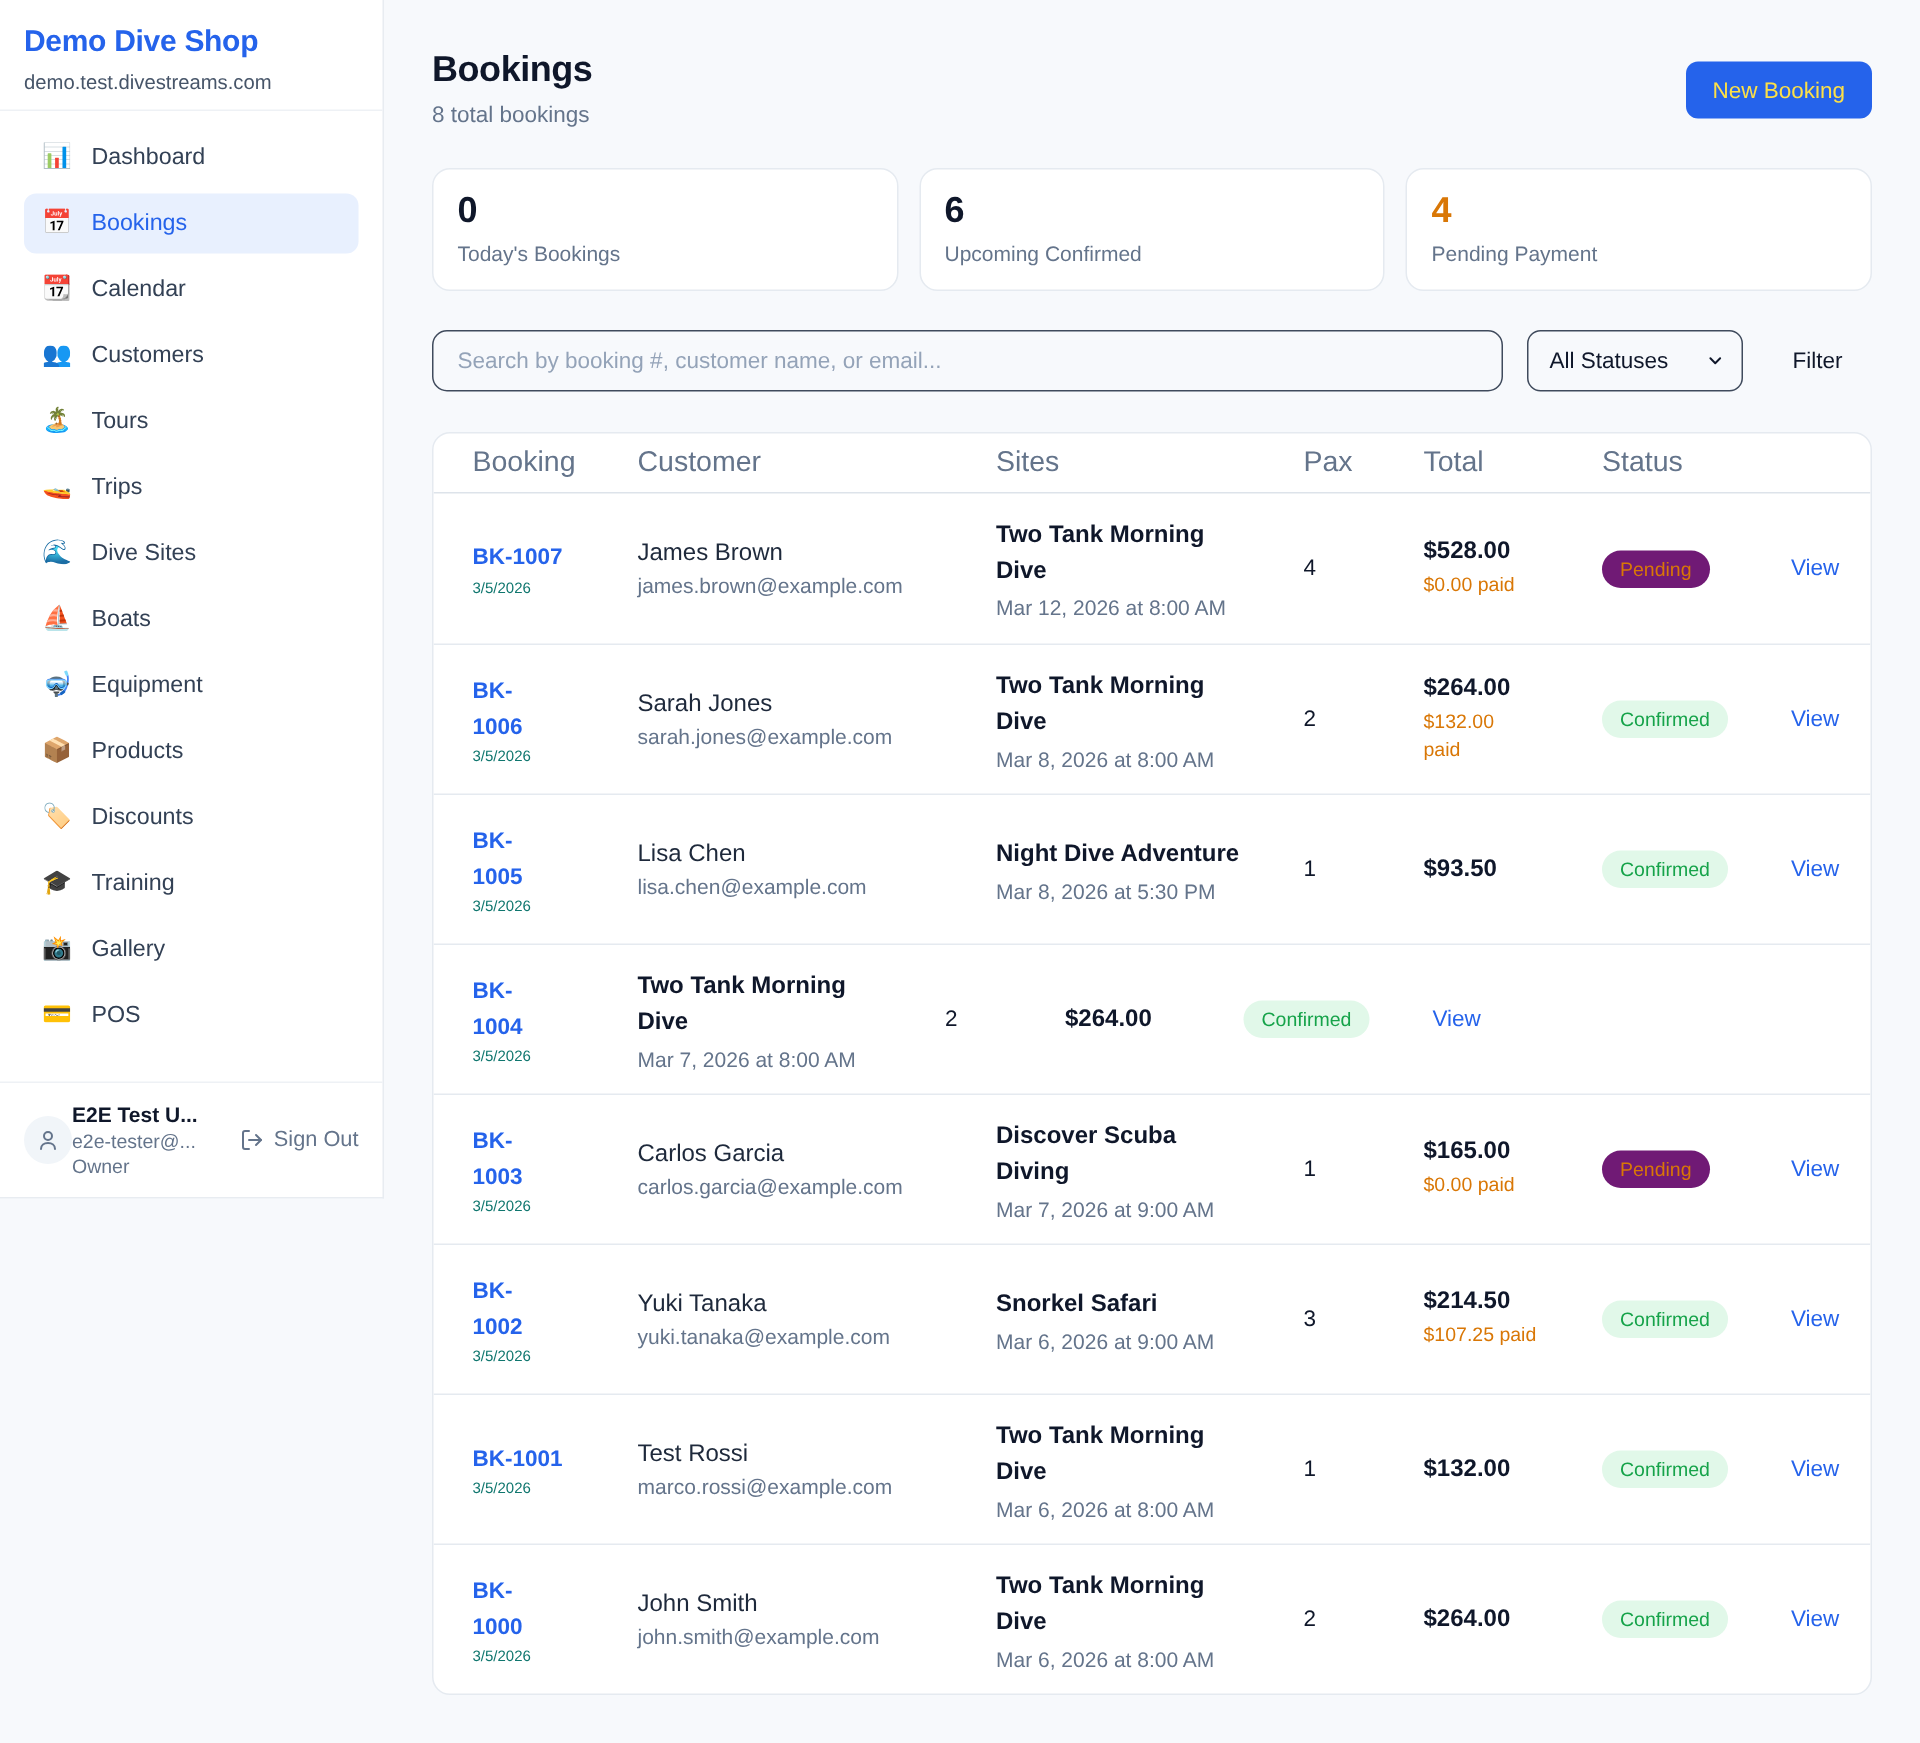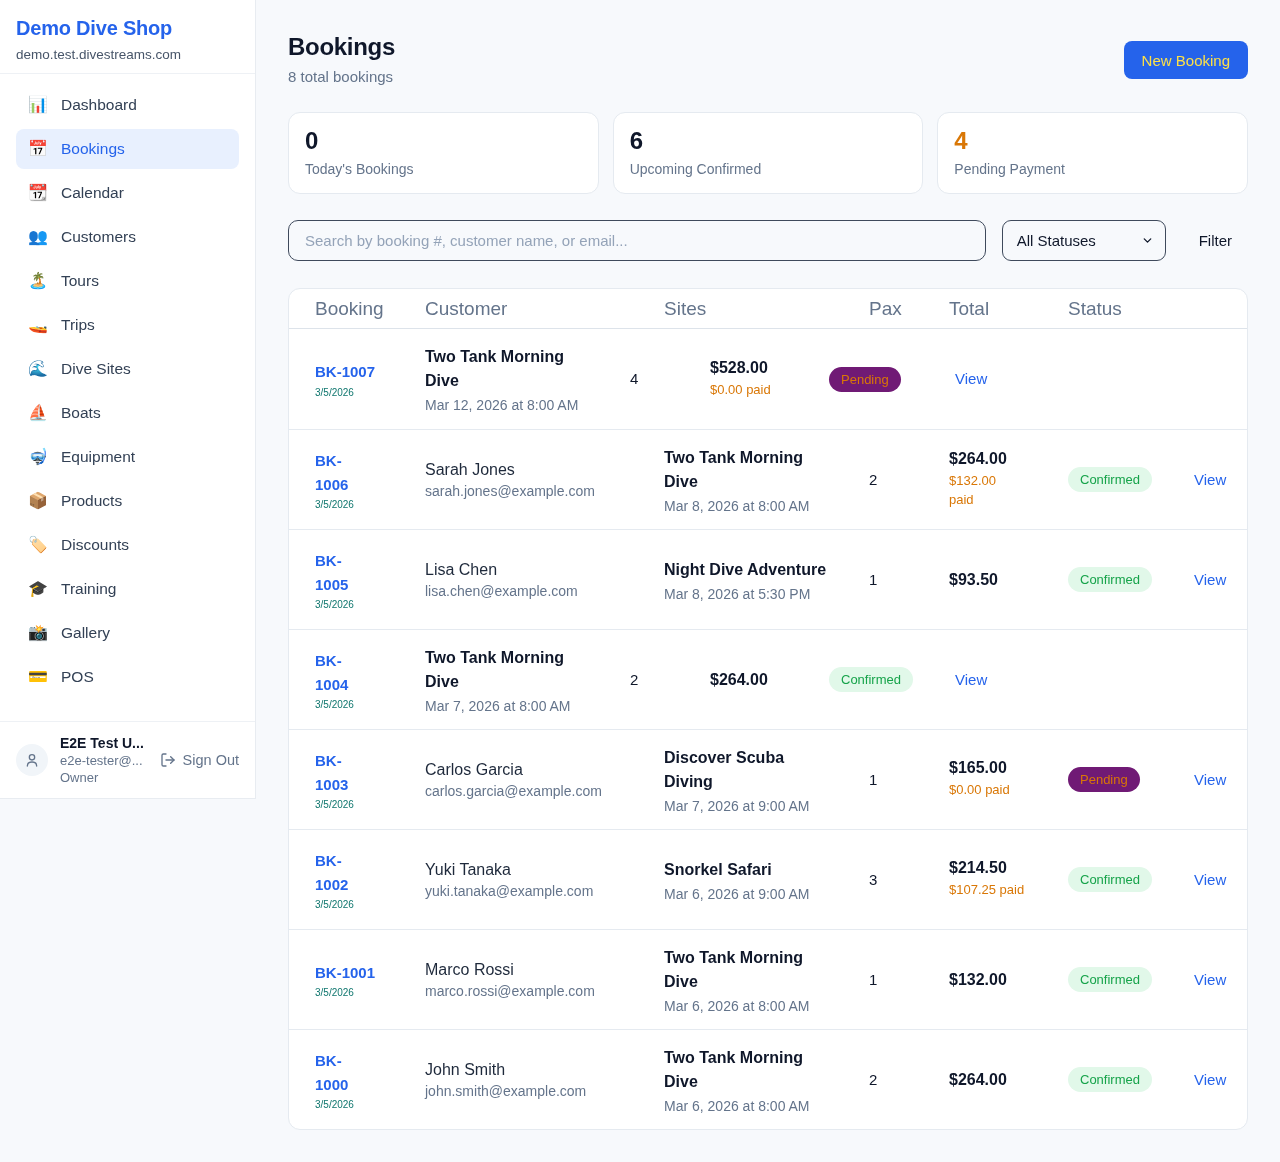--- a/index.html
+++ b/index.html
@@ -26,21 +26,21 @@
   .nav-item {
     display: flex; align-items: center; gap: 13px;
     height: 40px; padding: 0 12px; margin-bottom: 4px;
     border-radius: 8px; font-size: 15.5px; color: #334155; cursor: pointer;
   }
   .nav-item.active { background: #e8f0fe; color: #2563eb; }
   .nav-icon { width: 20px; font-size: 16px; text-align: center; line-height: 1; }
   .user-section {
     position: absolute; left: 0; right: 0; bottom: 0;
     border-top: 1px solid #eef1f5;
-    padding: 13px 16px; display: flex; align-items: center; gap: 12px;
+    padding: 13px 16px; display: flex; align-items: center; 
   }
   .avatar {
     width: 32px; height: 32px; border-radius: 50%;
     background: #f1f5f9; color: #64748b;
     display: flex; align-items: center; justify-content: center; flex: none;
   }
   .user-info { flex: 1; min-width: 0; }
   .user-name { font-size: 14px; font-weight: 700; color: #0f172a; }
   .user-email { font-size: 13px; color: #64748b; margin-top: 2px; }
   .user-role { font-size: 13px; color: #64748b; margin-top: 2px; }
@@ -72,21 +72,21 @@
 
   .toolbar { display: flex; align-items: center; margin-top: 26px; }
   .search-input {
     width: 714px; height: 41px;
     border: 1px solid #3f4a5c; border-radius: 10px;
     background: transparent; padding: 0 16px;
     font-size: 15px; color: #b91c1c; font-family: inherit; outline: none;
   }
   .search-input::placeholder { color: #94a3b8; }
   .status-select {
-    width: 164px; height: 41px; margin-left: 16px;
+    width: 144px; height: 41px; margin-left: 16px;
     border: 1px solid #3f4a5c; border-radius: 9px;
     display: flex; align-items: center; justify-content: space-between;
     padding: 0 11px 0 14px; font-size: 15px; color: #0f172a;
     background: transparent; cursor: pointer; flex: none;
   }
   .filter-btn {
     background: none; border: none; font-family: inherit;
     font-size: 15px; color: #0f172a; padding: 8px 16px; margin-left: 17px; cursor: pointer;
   }
 
@@ -280,20 +280,24 @@
       <div class="c-total">Total</div>
       <div class="c-status">Status</div>
       <div class="c-view"></div>
     </div>
     <div id="rows-mount">
   <div class="row">
     <div class="c-booking">
       <div class="bk-id">BK-1007</div>
       <div class="bk-date">3/5/2026</div>
     </div>
+    <div class="c-customer">
+      <div class="cust-name">James Brown</div>
+      <div class="cust-email">james.brown@example.com</div>
+    </div>
     <div class="c-trip">
       <div class="trip-name">Two Tank Morning
 Dive</div>
       <div class="trip-date">Mar 12, 2026 at 8:00 AM</div>
     </div>
     <div class="c-pax">
       <span class="pax-val">4</span>
     </div>
     <div class="c-total">
       <div class="total-val">$528.00</div>
@@ -451,21 +455,21 @@
       <a class="view-link">View</a>
     </div>
   </div>
 
   <div class="row">
     <div class="c-booking">
       <div class="bk-id">BK-1001</div>
       <div class="bk-date">3/5/2026</div>
     </div>
     <div class="c-customer">
-      <div class="cust-name">Marco Rossi</div>
+      <div class="cust-name">Test Rossi</div>
       <div class="cust-email">marco.rossi@example.com</div>
     </div>
     <div class="c-trip">
       <div class="trip-name">Two Tank Morning
 Dive</div>
       <div class="trip-date">Mar 6, 2026 at 8:00 AM</div>
     </div>
     <div class="c-pax">
       <span class="pax-val">1</span>
     </div>

